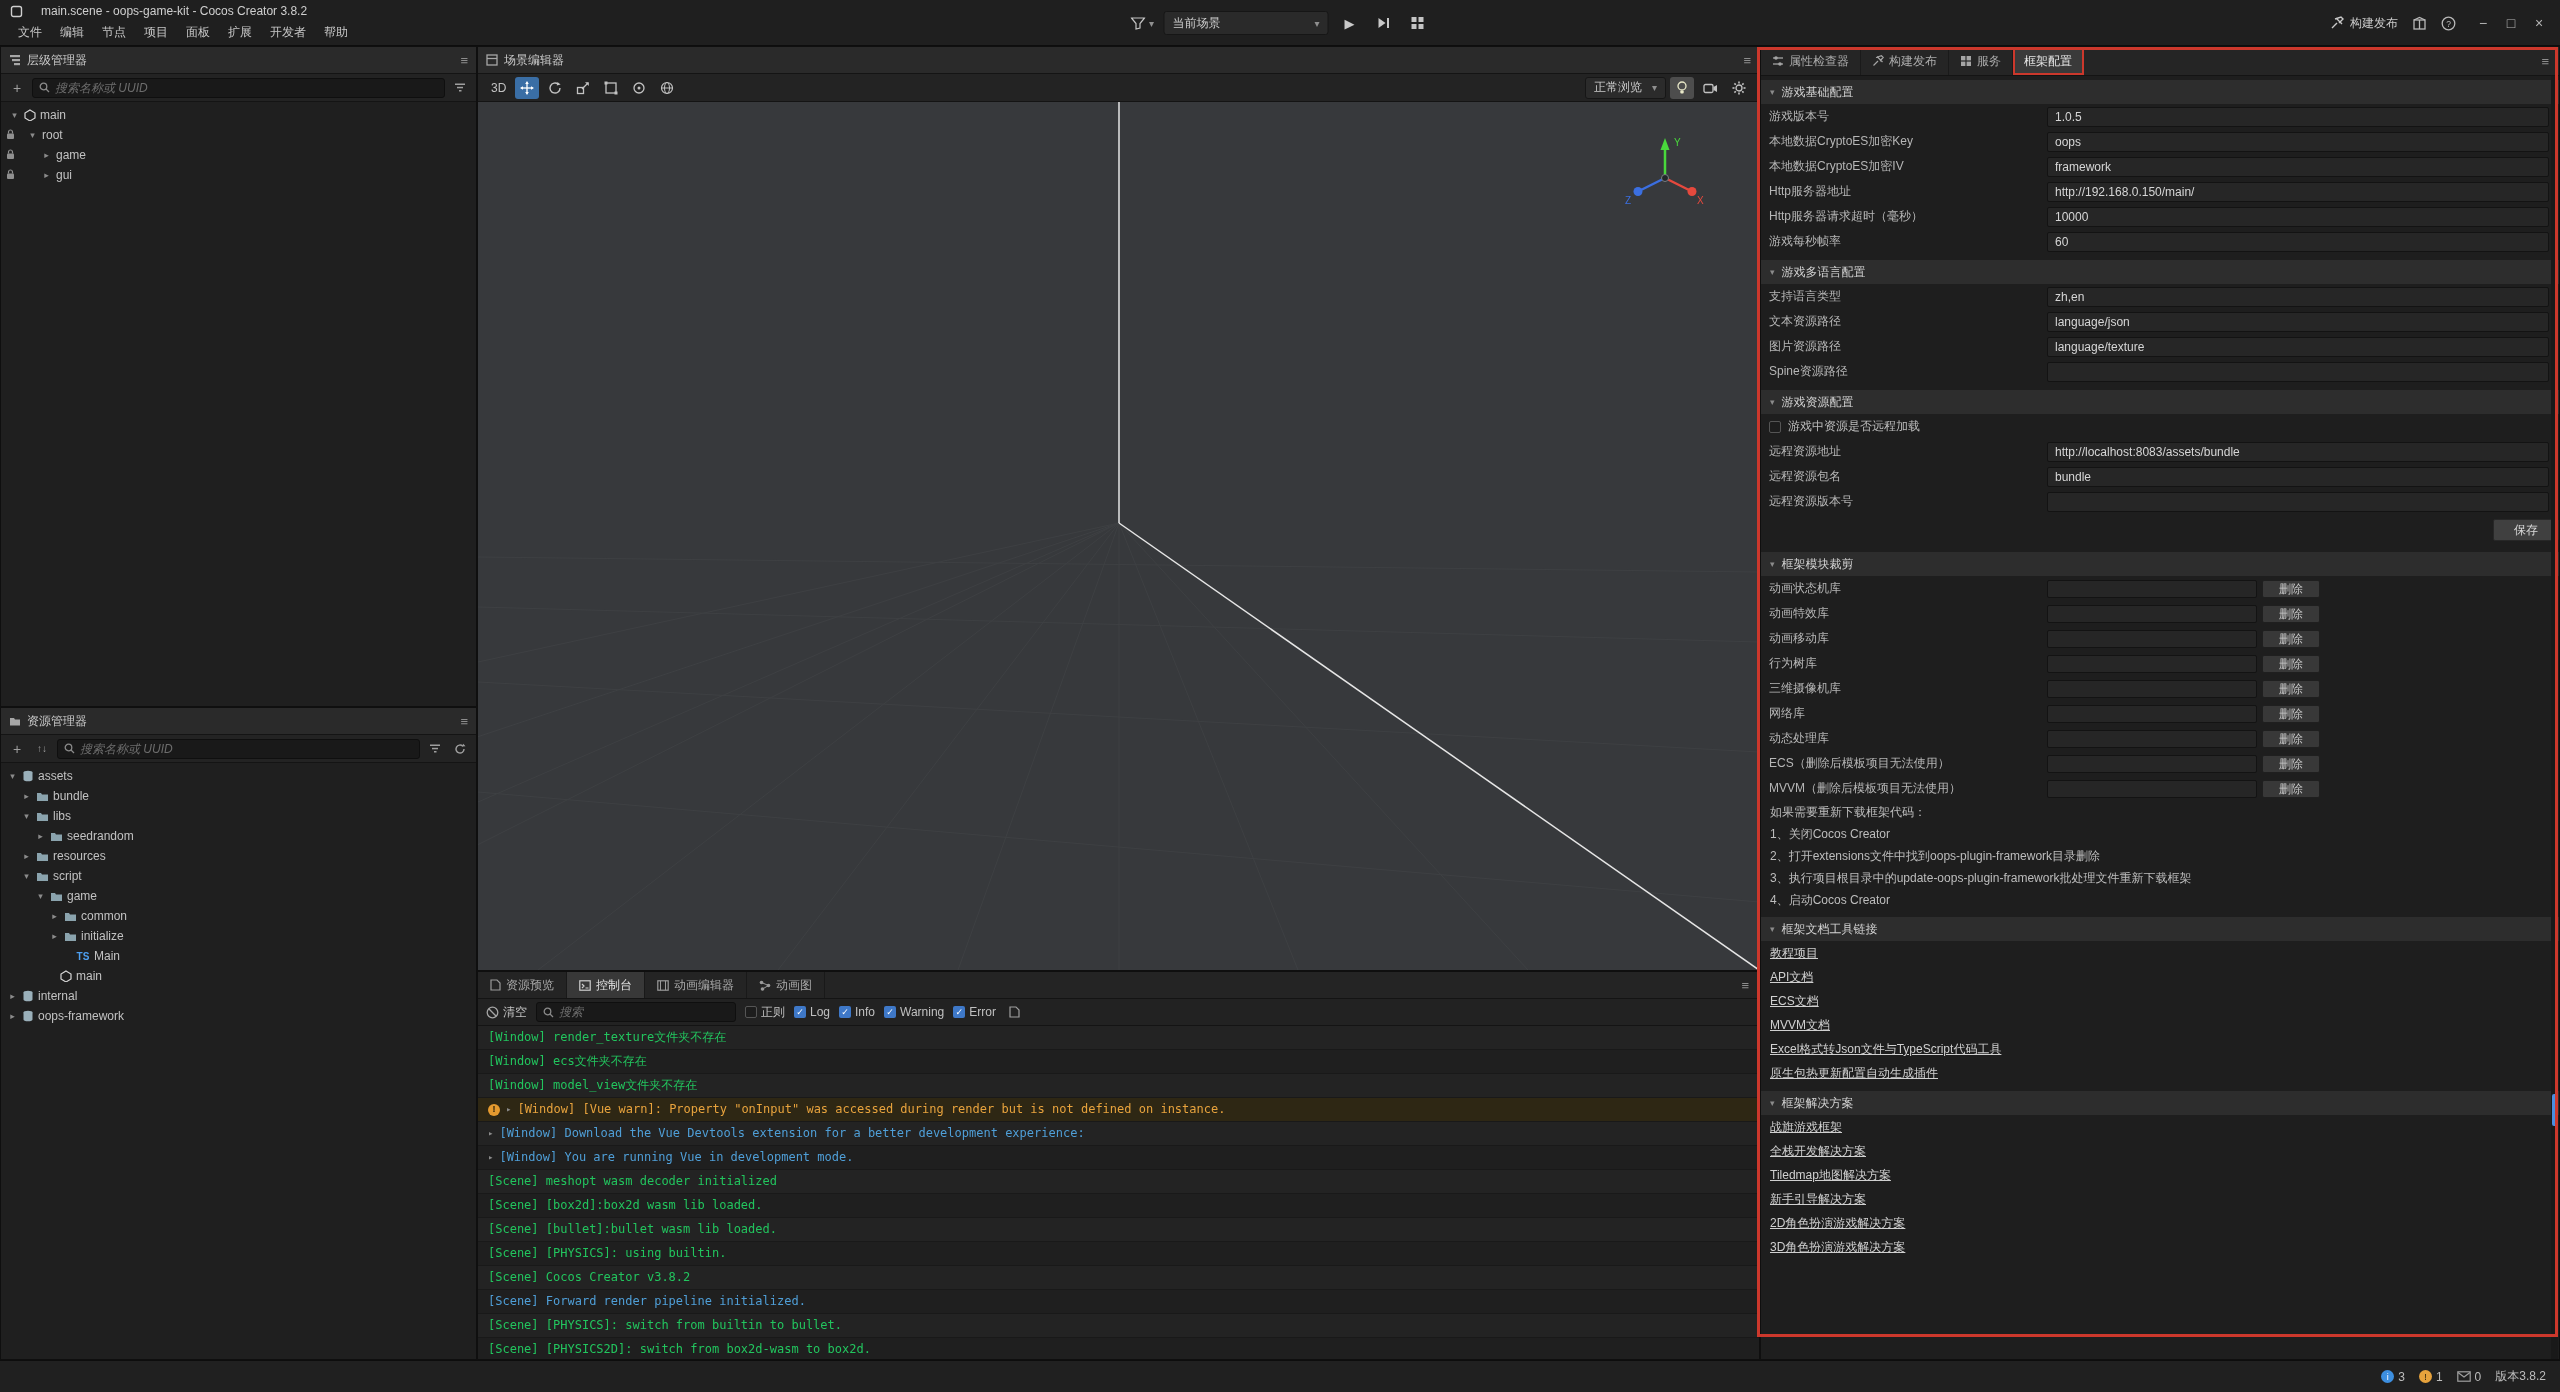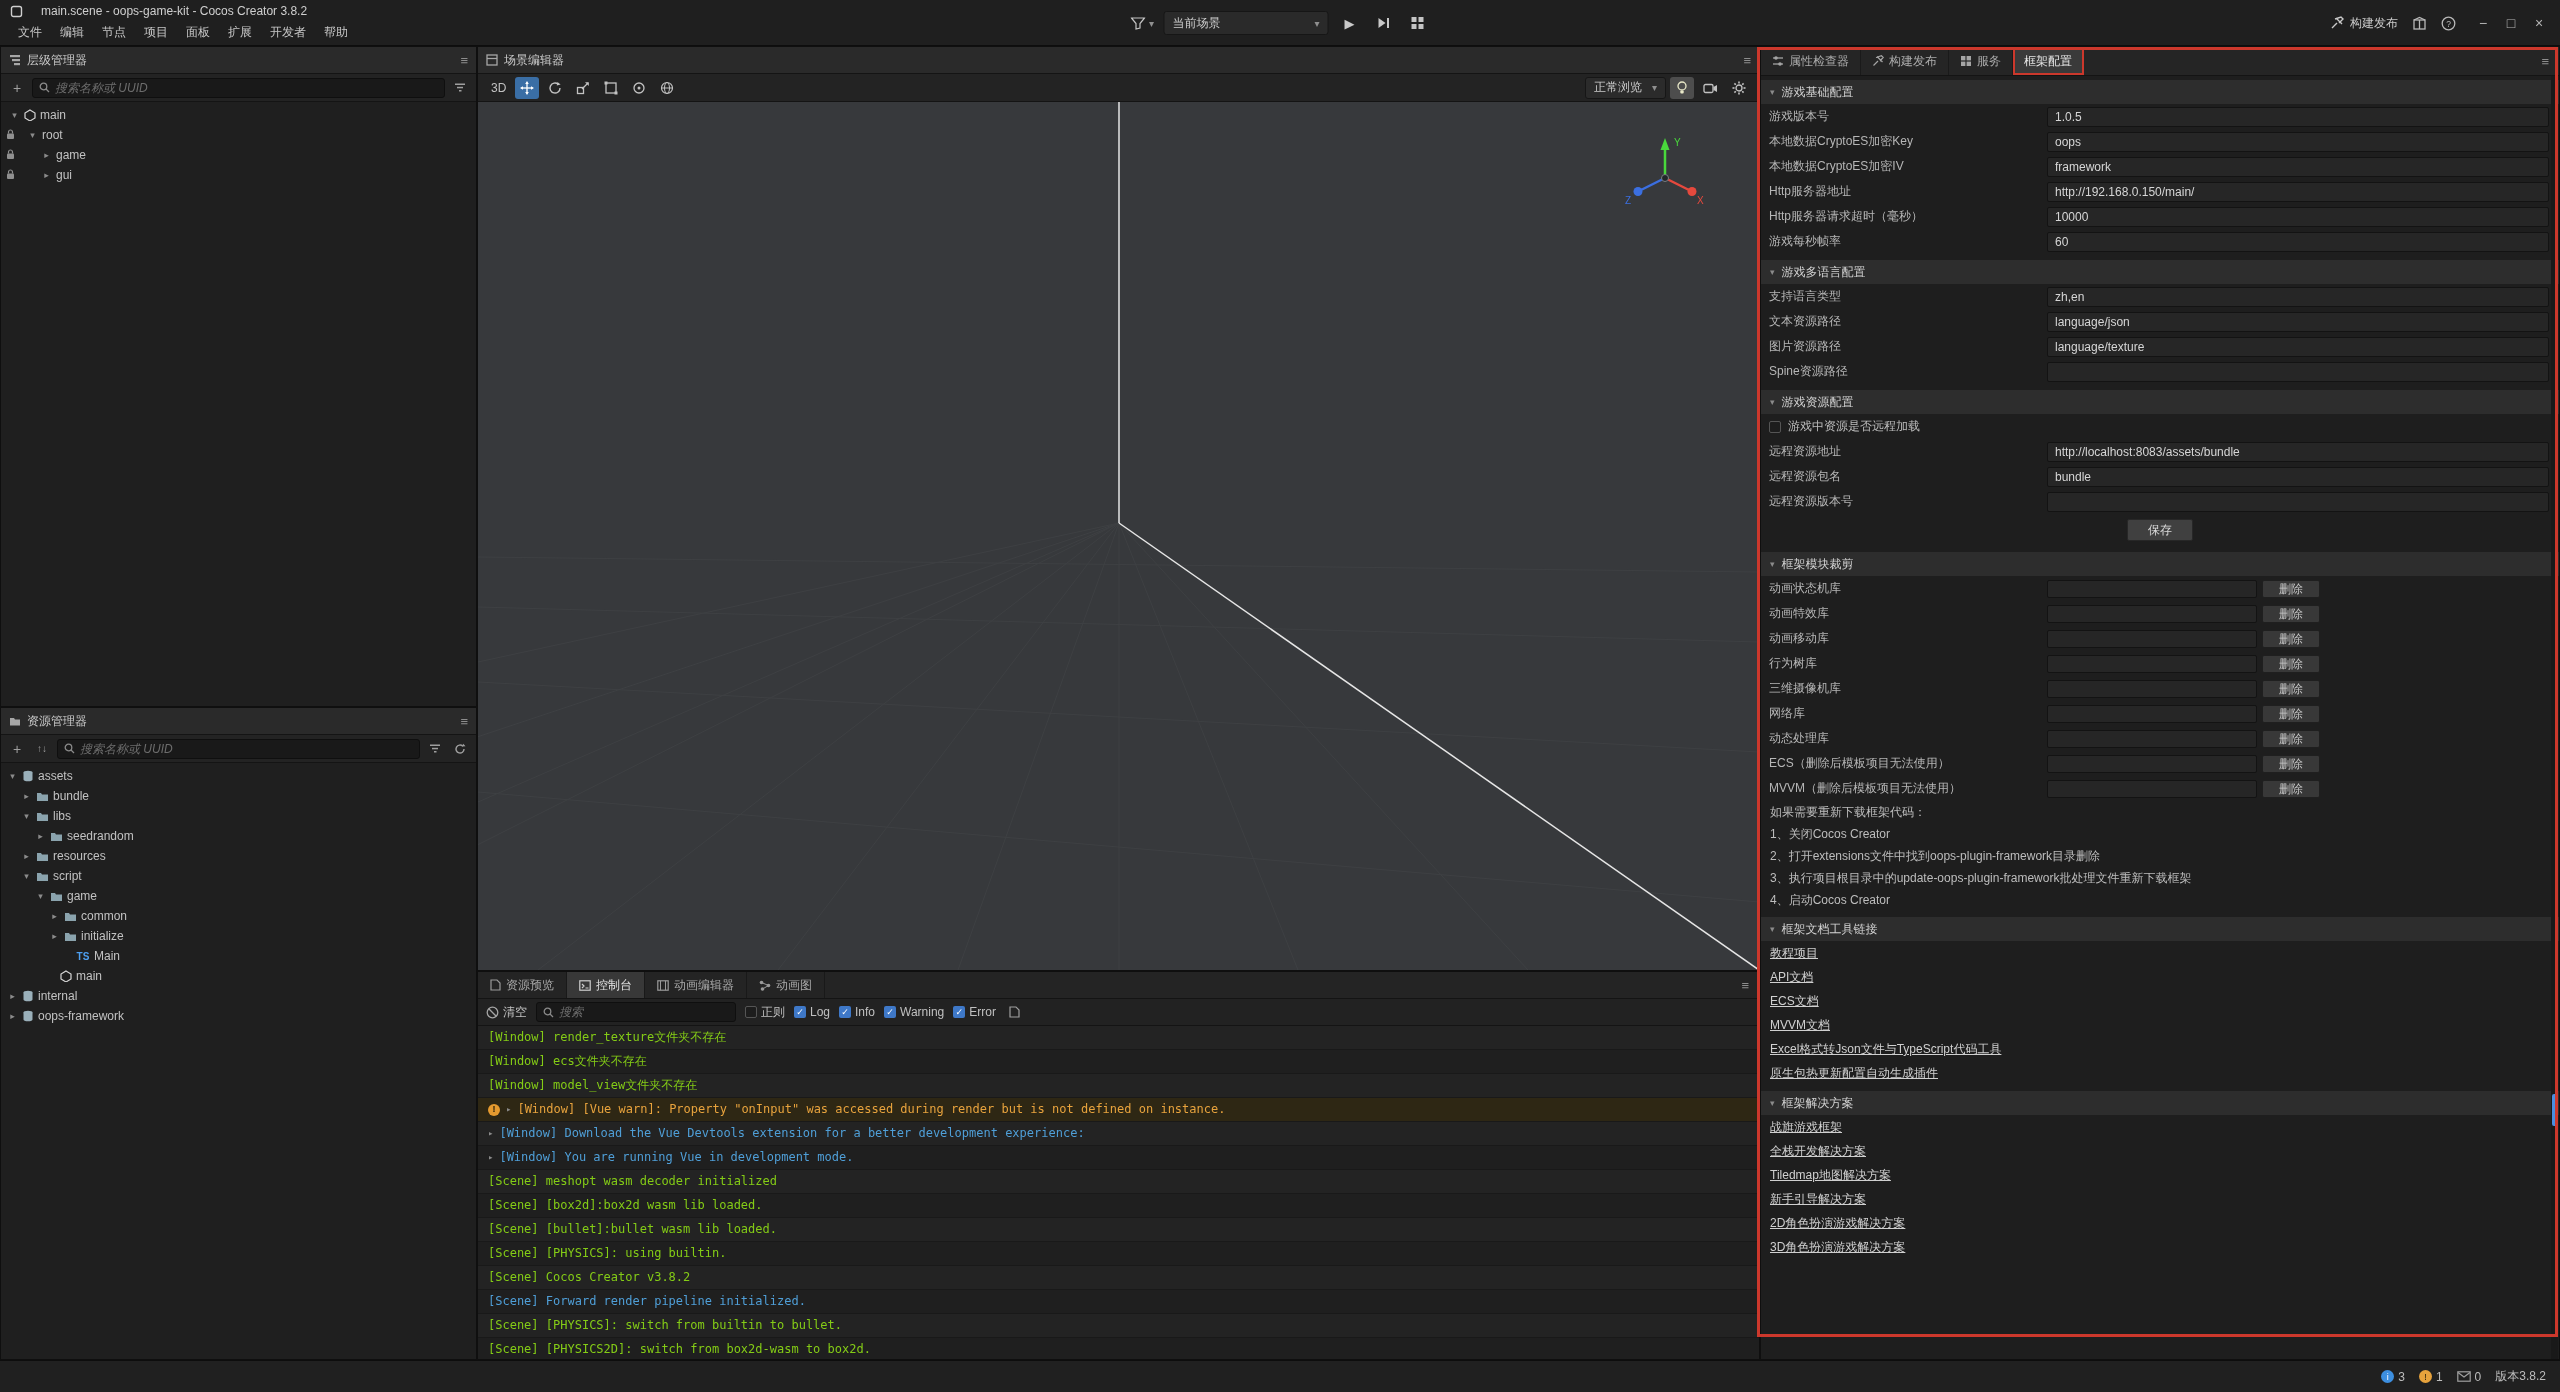--- a/index.html
+++ b/index.html
@@ -51,21 +51,21 @@
   .con-tabs { height:27px; flex:none; background:#242424; border-bottom:1px solid #141414; display:flex; align-items:stretch; }
   .con-tab { display:flex; align-items:center; gap:5px; padding:0 12px; color:#a8a8a8; border-right:1px solid #191919; }
   .con-tab.active { background:#383838; color:#e3e3e3; }
   .con-tools { height:27px; flex:none; background:#222222; border-bottom:1px solid #141414; display:flex; align-items:center; gap:9px; padding:0 8px; }
   .chk { width:12px; height:12px; border-radius:2px; display:inline-flex; align-items:center; justify-content:center; flex:none; }
   .chk.on { background:#3e78c8; color:#fff; font-size:9px; }
   .chk.off { background:#1d1d1d; border:1px solid #555; }
   .chk-wrap { display:flex; align-items:center; gap:4px; color:#c0c0c0; }
   #log-list { flex:1; overflow:hidden; }
   .log-row { height:24px; line-height:23px; padding-left:10px; display:flex; align-items:center; gap:6px; border-bottom:1px solid #191919;
-    font-family:"DejaVu Sans Mono","Liberation Mono",monospace; font-size:12px; color:#84cc16; }
+    font-family:"DejaVu Sans Mono","Liberation Mono",monospace; font-size:12px; color:#22c55e; }
   .log-row:nth-child(odd) { background:#232323; }
   .log-row:nth-child(even) { background:#1f1f1f; }
   .log-row.warn { background:#2e2714; color:#e8a33d; }
   .log-row.info { color:#4f9fd8; }
   .log-caret { color:#8a8a8a; font-size:9px; }
   .warn-dot { width:12px; height:12px; border-radius:50%; background:#e59a2f; color:#201a08; font-size:9px; font-weight:bold;
     display:inline-flex; align-items:center; justify-content:center; flex:none; font-family:"Liberation Sans",sans-serif; }
 
   
   #inspector { background:#1e1e1e; }
@@ -75,21 +75,21 @@
   #insp-body { flex:1; overflow:hidden; position:relative; padding-bottom:6px; }
   .sec-header { height:24px; margin-top:6px; background:#2d2d2d; display:flex; align-items:center; gap:7px; padding:0 9px; color:#d2d2d2; }
   .sec-header .twist { width:auto; }
   .prop-row { height:25px; display:flex; align-items:center; padding:0 10px 0 8px; }
   .prop-label { width:278px; flex:none; color:#b6b6b6; white-space:nowrap; overflow:hidden; }
   .prop-input { flex:1; height:20px; background:#262626; border:1px solid #131313; border-radius:2px; color:#d6d6d6; padding:0 7px; font-size:12px; font-family:inherit; outline:none; }
   .module-bar { width:210px; height:18px; background:#262626; border:1px solid #131313; border-radius:2px; flex:none; }
   .mod-del { width:58px; height:18px; margin-left:5px; background:#383838; border:1px solid #1f1f1f; border-radius:2px; color:#c7c7c7; font-size:12px; font-family:inherit; flex:none; }
   .note-row { height:22px; line-height:22px; padding-left:9px; color:#bdbdbd; white-space:nowrap; overflow:hidden; }
   .link-row { display:block; height:24px; line-height:24px; padding-left:9px; color:#d0d0d0; text-decoration:underline; white-space:nowrap; overflow:hidden; cursor:pointer; }
-  .save-row { height:32px; display:flex; align-items:center; justify-content:center; }
+  .save-row { height:32px; display:flex; align-items:center; justify-content:flex-end; }
   .save-btn { width:66px; height:22px; background:#404040; border:1px solid #272727; border-radius:2px; color:#dadada; font-size:12px; font-family:inherit; }
 
   
   #statusbar { left:0; top:1360px; width:2560px; height:32px; background:#202020; border-top:1px solid #0d0d0d; display:flex; align-items:center; justify-content:flex-end; gap:14px; padding:0 14px; }
   .stat-item { display:flex; align-items:center; gap:4px; color:#bdbdbd; }
   .dot { width:13px; height:13px; border-radius:50%; display:inline-flex; align-items:center; justify-content:center; font-size:9px; color:#fff; flex:none; }
 
   
   #annotation-panel { left:1757px; top:47px; width:801px; height:1290px; border:3px solid #cc382c; pointer-events:none; z-index:30; }
 

